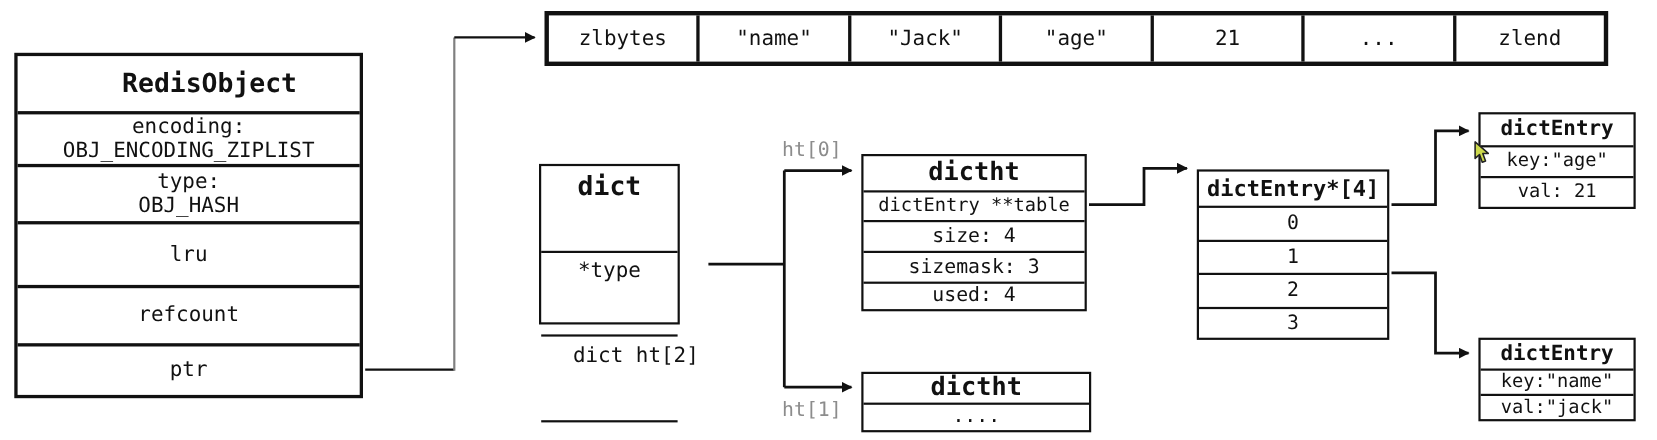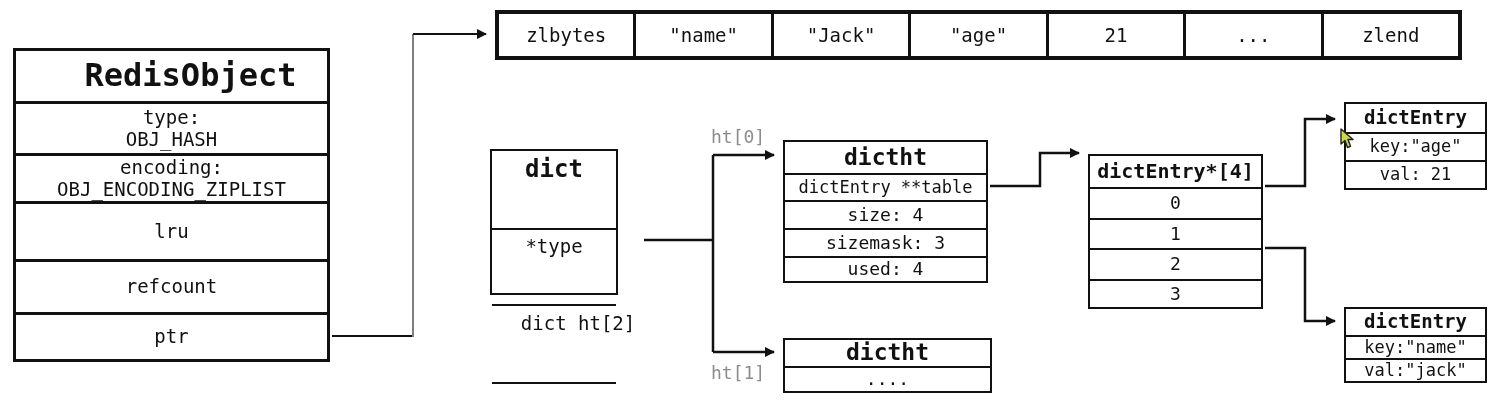--- a/index.html
+++ b/index.html
@@ -54,28 +54,28 @@
     <line x1="713" y1="352" x2="774" y2="352" stroke="#111" stroke-width="2.5" marker-end="url(#arrow)"></line>
 
     <polyline points="990,186 1040,186 1040,153 1079,153" fill="none" stroke="#111" stroke-width="2.5" marker-end="url(#arrow)"></polyline>
 
     <polyline points="1265,186 1305,186 1305,119 1335,119" fill="none" stroke="#111" stroke-width="2.5" marker-end="url(#arrow)"></polyline>
 
     <polyline points="1265,248 1305,248 1305,321 1335,321" fill="none" stroke="#111" stroke-width="2.5" marker-end="url(#arrow)"></polyline>
   </svg>
 
   <div class="box thick" style="left:13px;top:48px;width:317px;height:314px;">
-    <div class="row first title" style="height:50px;font-size:32px;padding-left:38px;">RedisObject</div>
+    <div class="row first title" style="height:50px;font-size:24px;padding-left:38px;">RedisObject</div>
+    <div class="row" style="height:48px;">
+      <span>encoding:</span>
+      <span>OBJ_ENCODING_ZIPLIST</span>
+    </div>
     <div class="row" style="height:52px;">
       <span>type:</span>
       <span>OBJ_HASH</span>
-    </div>
-    <div class="row" style="height:48px;">
-      <span>encoding:</span>
-      <span>OBJ_ENCODING_ZIPLIST</span>
     </div>
     <div class="row" style="height:58px;">lru</div>
     <div class="row" style="height:53px;">refcount</div>
     <div class="row" style="height:47px;">ptr</div>
   </div>
 
   <div class="ziplist" style="left:495px;top:10px;width:967px;height:50px;">
     <div class="zcell first">zlbytes</div>
     <div class="zcell">"name"</div>
     <div class="zcell">"Jack"</div>

